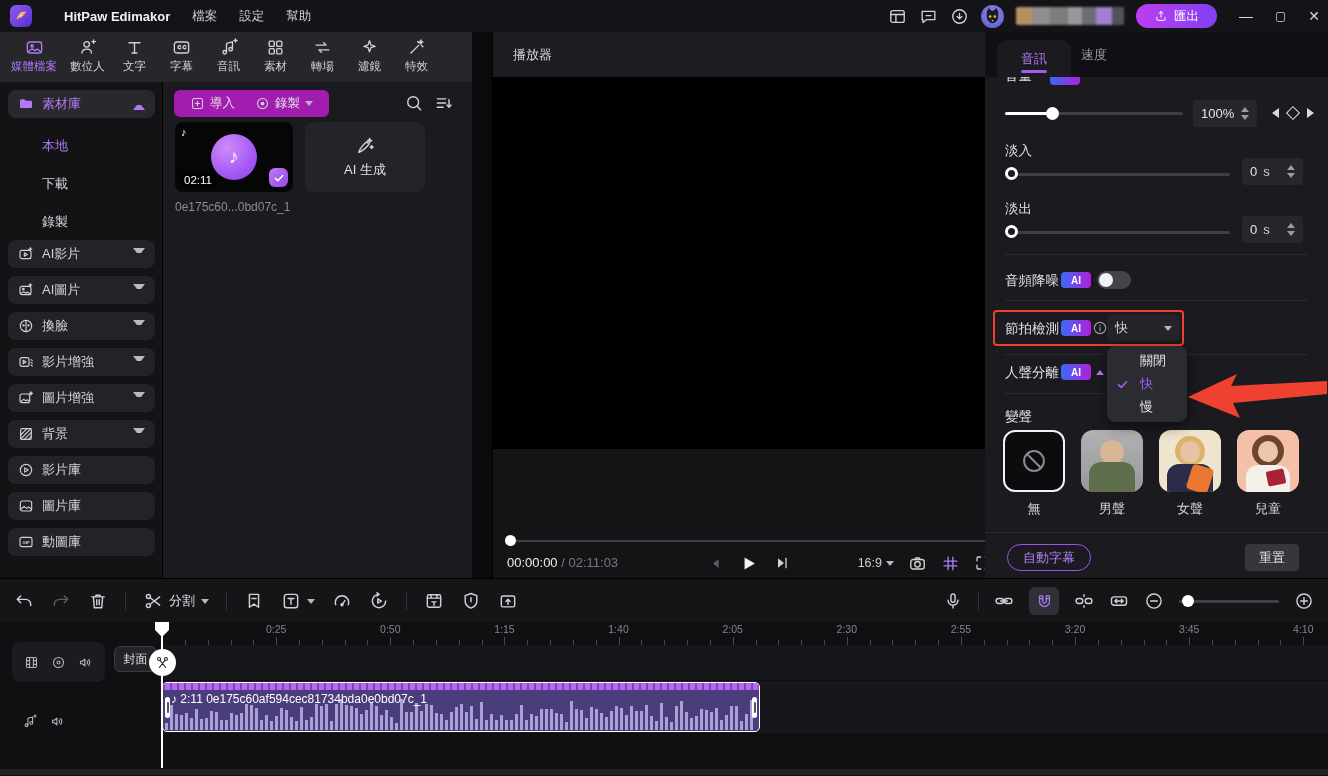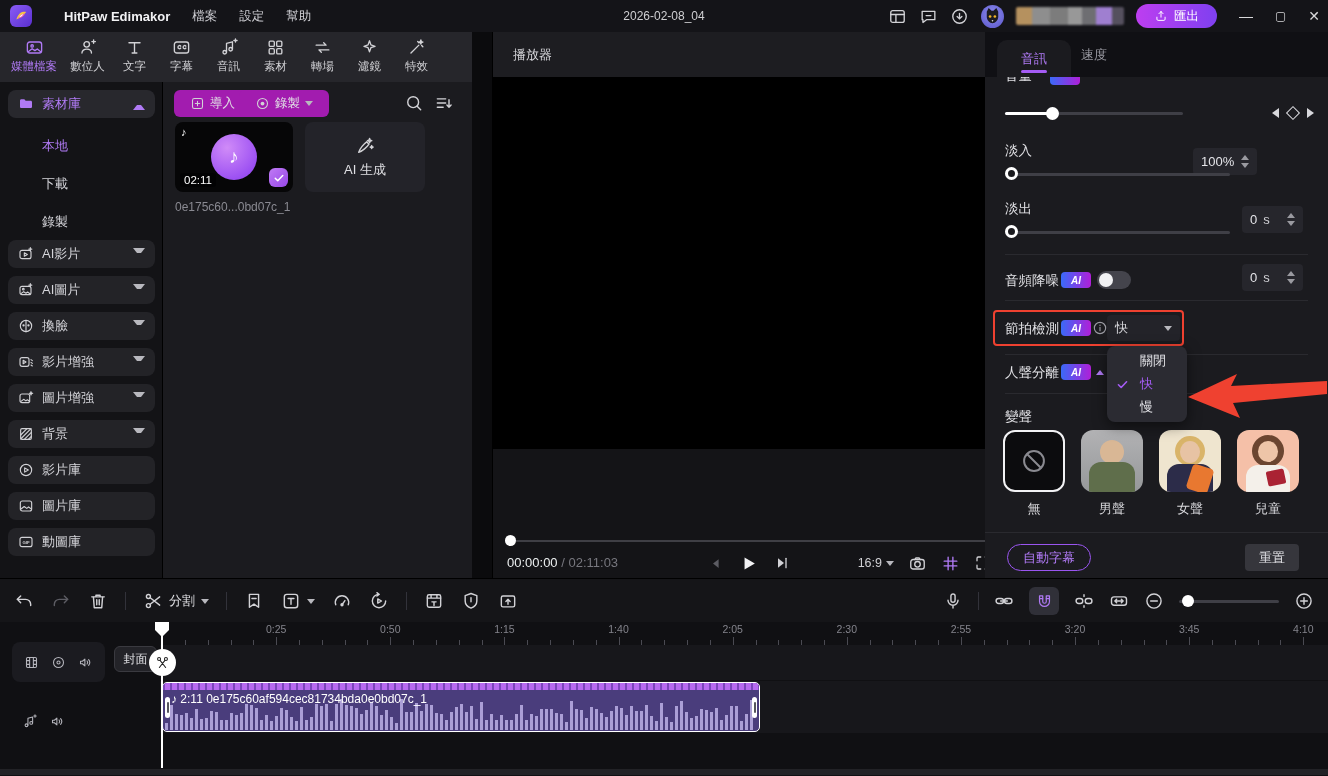--- a/index.html
+++ b/index.html
@@ -71,30 +71,30 @@
   .rightcol { left:985px; top:32px; width:343px; height:546px; background:#101014; }
   .r-content { position:absolute; left:0; top:45px; right:0; bottom:0; background:#1b1b1f; }
   .tab-audio { position:absolute; left:12px; top:8px; width:74px; height:37px; background:#1b1b1f; border-radius:10px 10px 0 0; display:flex; align-items:center; justify-content:center; color:#b07af5; }
   .tab-underline { position:absolute; left:36px; top:38px; width:26px; height:3px; border-radius:2px; background:#a55cf5; }
   .tab-speed { position:absolute; left:96px; top:14px; color:#9a9aa2; }
   .row-label { position:absolute; font-size:13.5px; color:#e2e2e6; }
   .slider-track { position:absolute; height:2.5px; background:#3f3f46; border-radius:2px; }
   .slider-fill { position:absolute; height:3.5px; background:#fff; border-radius:2px; }
   .knob-solid { position:absolute; width:13px; height:13px; border-radius:50%; background:#fff; }
   .knob-ring { position:absolute; width:13px; height:13px; border-radius:50%; background:#1b1b1f; border:3.5px solid #fff; }
-  .valuebox { position:absolute; height:27px; background:#26262c; border-radius:4px; display:flex; align-items:center; padding:0 8px; gap:6px; color:#e4e4e8; font-size:13px;margin-top:48px; }
+  .valuebox { position:absolute; height:27px; background:#26262c; border-radius:4px; display:flex; align-items:center; padding:0 8px; gap:6px; color:#e4e4e8; font-size:13px; }
   .stepper { margin-left:auto; display:flex; flex-direction:column; gap:3px; align-items:center; }
   .st-up { width:0;height:0;border-left:4px solid transparent;border-right:4px solid transparent;border-bottom:5px solid #9a9aa0; }
   .st-dn { width:0;height:0;border-left:4px solid transparent;border-right:4px solid transparent;border-top:5px solid #9a9aa0; }
   .kf { position:absolute; display:flex; align-items:center; gap:9px; }
   .tri-l { width:0;height:0;border-top:5px solid transparent;border-bottom:5px solid transparent;border-right:7px solid #d8d8dc; }
   .tri-r { width:0;height:0;border-top:5px solid transparent;border-bottom:5px solid transparent;border-left:7px solid #d8d8dc; }
   .kf-diamond { width:10px; height:10px; border:1.5px solid #e0e0e4; transform:rotate(45deg); }
   .divider { position:absolute; left:20px; right:20px; height:1px; background:#2a2a2f; }
-  .ai-badge { position:absolute; width:30px; height:16px; border-radius:4px; background:linear-gradient(90deg,#3a6af8,#b01fd8); color:#fff; font-size:10px; font-weight:bold; display:flex; align-items:center; justify-content:center;font-style:italic; }
+  .ai-badge { position:absolute; width:30px; height:16px; border-radius:4px; background:linear-gradient(90deg,#3a6af8,#b01fd8); color:#fff; font-size:10px; font-weight:bold; display:flex; align-items:center; justify-content:center; }
   .toggle { position:absolute; width:34px; height:18px; border-radius:9px; background:#44444c; }
   .toggle .t-knob { position:absolute; left:2px; top:2px; width:14px; height:14px; border-radius:50%; background:#f2f2f4; }
   .info-ic { position:absolute; width:16px; height:16px; color:#9a9aa2; }
   .beat-select { position:absolute; left:122px; top:283px; width:73px; height:26px; background:#232329; border-radius:4px; display:flex; align-items:center; padding:0 8px; color:#d6d6da; }
   .beat-select .caret-dn { margin-left:auto; }
   .red-box { position:absolute; left:8px; top:278px; width:191px; height:36px; border:2px solid #ef4130; border-radius:4px; z-index:25; pointer-events:none; }
   .beat-menu { position:absolute; left:122px; top:314px; width:80px; height:76px; background:#2b2b32; border-radius:8px; box-shadow:0 4px 14px rgba(0,0,0,.5); z-index:30; display:flex; flex-direction:column; justify-content:space-evenly; padding:3px 0; }
   .bm-item { position:relative; height:22px; display:flex; align-items:center; padding-left:33px; color:#e6e6ea; font-size:13px; }
   .bm-item.sel { color:#a55cf5; }
   .bm-item .ic { position:absolute; left:9px; width:13px; height:13px; color:#a55cf5; }
@@ -167,21 +167,20 @@
       <svg width="14" height="14" viewBox="0 0 24 24">
           <path d="M4 18C8 6 14 4 21 5c-3 2-3 5-6 7s-7 4-11 6z" fill="#f5c542"></path>
           <path d="M7 16c3-6 7-8 12-8-2 2-3 4-5 5.5S9 16 7 16z" fill="#ef5da8"></path>
           <path d="M9 14c2-3 4-4.5 7-5-1.5 1.5-2 2.8-3.5 3.8S10 14 9 14z" fill="#fff"></path>
         </svg>
     </div>
     <span class="app-name">HitPaw Edimakor</span>
     <span class="menu-item">檔案</span>
     <span class="menu-item">設定</span>
     <span class="menu-item">幫助</span>
-    <span class="proj-title">2026-02-08_04</span>
     <div class="tb-right">
       <span class="ic">
           <svg viewBox="0 0 24 24" fill="none" stroke="currentColor" stroke-width="1.7" stroke-linecap="round" stroke-linejoin="round">
             <rect x="3.5" y="4.5" width="17" height="15" rx="2.5"></rect>
             <path d="M3.5 9.5h17M10 9.5V19.5"></path>
           </svg>
         </span>
       <span class="ic">
           <svg viewBox="0 0 24 24" fill="none" stroke="currentColor" stroke-width="1.7" stroke-linecap="round" stroke-linejoin="round">
             <path d="M4 5.5h16v10.5H9.5L5 19.5V16H4z"></path>

